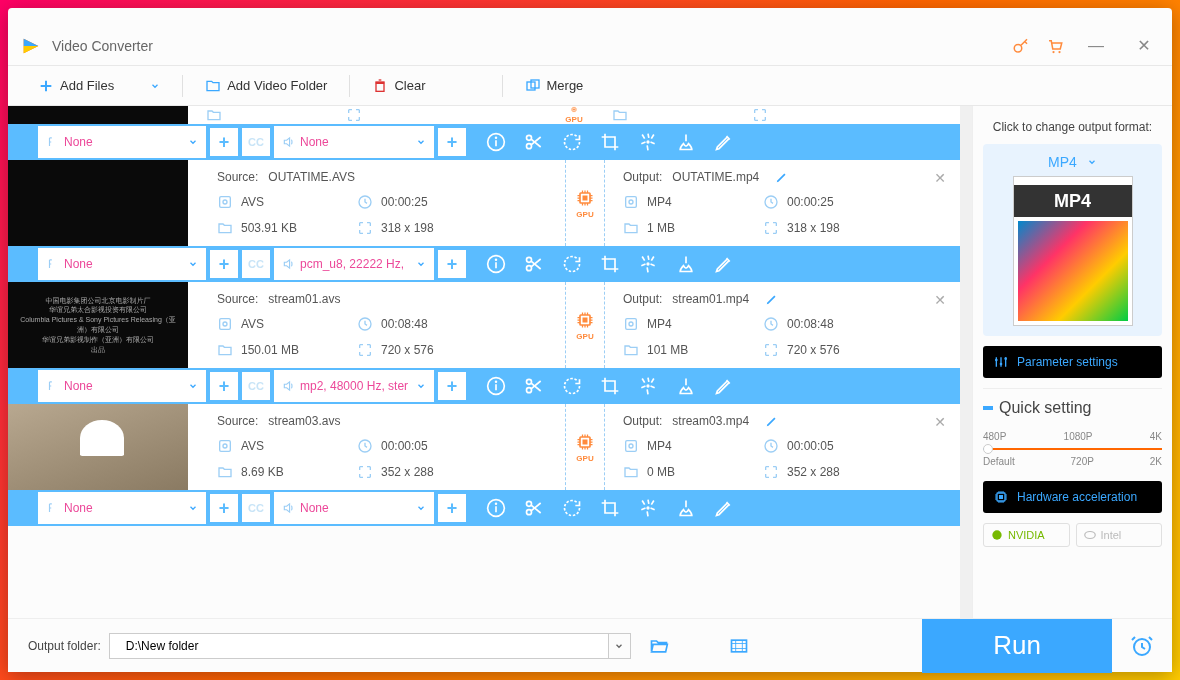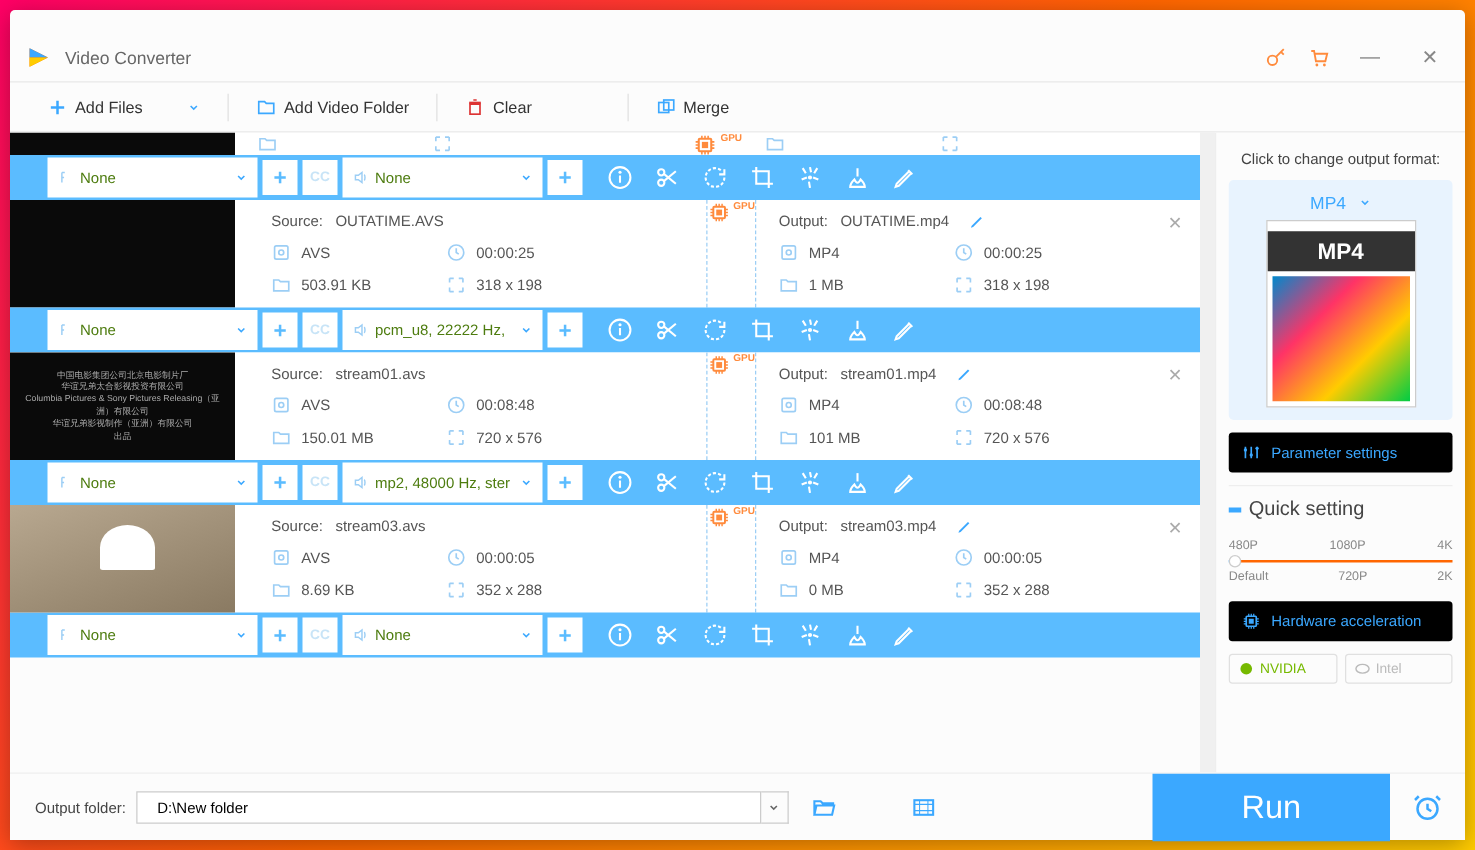--- a/index.html
+++ b/index.html
@@ -20,29 +20,29 @@
 .main { flex: 1; display: flex; overflow: hidden; }
 .file-list { flex: 1; overflow-y: auto; display: flex; flex-direction: column; }
 .file-item { display: flex; flex-direction: column; }
 .item-details { display: flex; flex: 1; background: #fff; }
 .thumb { width: 180px; height: 100%; background: #0a0a0a; display: flex; align-items: center; justify-content: center; color: #888; font-size: 8px; text-align: center; overflow: hidden; }
 .info-block { flex: 1; padding: 10px 29px; display: flex; flex-direction: column; gap: 10px; position: relative; }
 .src-row { font-size: 12px; color: #555; display: flex; align-items: center; gap: 10px; }
 .meta-row { display: flex; gap: 30px; }
 .meta-cell { display: flex; align-items: center; gap: 8px; font-size: 12px; color: #555; min-width: 110px; }
 .meta-icn { width: 16px; height: 16px; color: #9ccef5; }
-.gpu-col { width: 40px; display: flex; flex-direction: row; justify-content: center; gap: 2px; border-left: 1px dashed #9ccef5; border-right: 1px dashed #9ccef5; }
+.gpu-col { width: 40px; display: flex; flex-direction: column; align-items: center; justify-content: center; gap: 2px; border-left: 1px dashed #9ccef5; border-right: 1px dashed #9ccef5; }
 .gpu-icn { width: 20px; height: 20px; color: #ff8b3d; }
 .gpu-lbl { font-size: 8px; color: #ff8b3d; font-weight: bold; }
 .out-block { flex: 1; padding: 10px 18px; display: flex; flex-direction: column; gap: 10px; position: relative; }
 .close-x { position: absolute; top: 10px; right: 14px; color: #aaa; font-size: 14px; }
 .edit-icn { width: 14px; height: 14px; color: #3ba8ff; margin-left: 6px; }
 .action-bar { height: 36px; background: #5bbcff; display: flex; align-items: center; padding: 0 6px; gap: 4px; }
 .ab-left { display: flex; align-items: center; gap: 4px; }
-.dd { background: #fff; height: 28px; display: flex; align-items: center; padding: 16px 8px; font-size: 12px; color: #4d7c0f; cursor: pointer; }
+.dd { background: #fff; height: 28px; display: flex; align-items: center; padding: 16px 8px; font-size: 12px; color: #ec4899; cursor: pointer; }
 .dd-subtitle { width: 168px; margin-left: 24px; }
 .dd-audio { width: 160px; }
 .ab-btn { width: 28px; height: 28px; background: #fff; display: flex; align-items: center; justify-content: center; color: #5bbcff; font-size: 18px; font-weight: bold; cursor: pointer; }
 .ab-btn.cc { color: #c8e4f7; font-size: 11px; font-weight: bold; }
 .ab-tools { display: flex; gap: 18px; margin-left: 16px; }
 .ab-tool { width: 20px; height: 20px; color: #fff; }
 .dd-chev { margin-left: auto; color: #3ba8ff; }
 .sidebar { width: 200px; border-left: 1px solid #eee; padding: 14px 10px; display: flex; flex-direction: column; gap: 10px; background: #fcfcfc; font-size: 12px; }
 .sb-label { font-size: 12px; color: #444; text-align: center; }
 .format-card { background: #e8f3fe; border-radius: 4px; padding: 10px; display: flex; flex-direction: column; align-items: center; gap: 6px; cursor: pointer; position: relative; }

